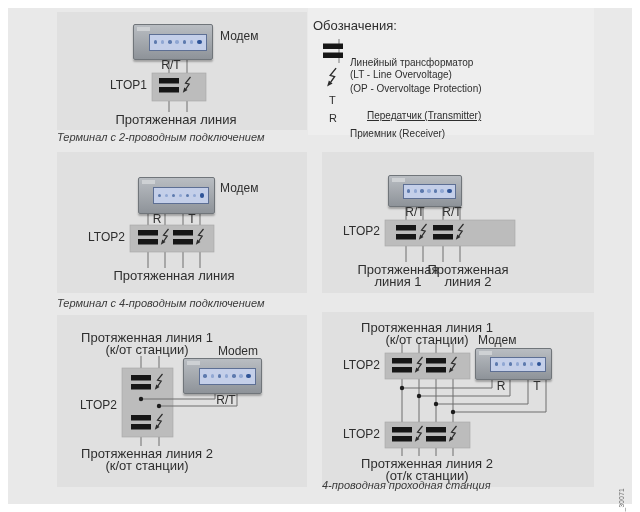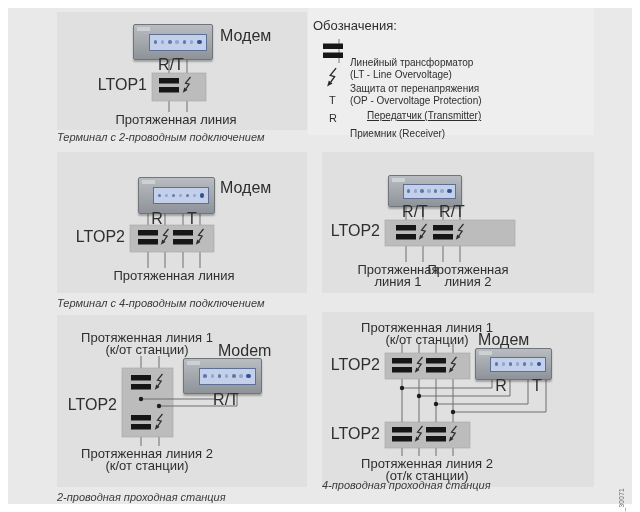--- a/index.html
+++ b/index.html
@@ -7,21 +7,21 @@
     width:640px;height:512px;position:relative;background:#ffffff;
     font-family:"Liberation Sans","DejaVu Sans",sans-serif;color:#2e2e2e;
     -webkit-font-smoothing:antialiased;overflow:hidden;
   }
   .stage{position:absolute;left:8px;top:8px;width:624px;height:496px;background:#e9e9e9;}
   .panel{position:absolute;background:#e0e0e0;}
   .legendbox{position:absolute;background:#eeeeee;}
   .t{position:absolute;font-size:13px;line-height:12px;white-space:nowrap;}
   .ctr{text-align:center;}
   .rgt{text-align:right;}
-  .dev{font-size:16px;}
+  .dev{font-size:12px;}
   .caption{position:absolute;font-style:italic;font-size:11px;color:#3a3a3a;white-space:nowrap;}
   .wires{position:absolute;left:0;top:0;}
   .modem{position:absolute;background:linear-gradient(#b9bdc2,#8e9399);border:1px solid #70757a;
          border-radius:2px;box-shadow:0 2px 2px rgba(0,0,0,.28);}
   .modem .chip{position:absolute;left:3px;top:2px;width:13px;height:4px;background:#ced1d4;}
   .modem .screen{position:absolute;left:19%;right:7%;top:25%;bottom:25%;background:#c4cfe9;
                  border:1px solid #5d6f94;display:flex;align-items:center;justify-content:space-evenly;}
   .modem .screen span{width:3.5px;height:3.5px;border-radius:50%;background:#5d7aae;}
   .modem .screen span:nth-child(2n){background:#90a7d3;}
   .modem .screen span:last-child{background:#2f5498;width:4.5px;height:4.5px;}
@@ -81,21 +81,20 @@
     </svg>
     <div class="legend-text" style="left:42px;top:33px;">
       <div>Линейный трансформатор</div>
       <div>(LT - Line Overvoltage)</div>
     </div>
     <svg style="position:absolute;left:17px;top:59px;" width="14" height="21" viewBox="0 0 12 18">
       <path d="M9.5 1 L4.5 7.2 L8.2 8.2 L4.9 12.9" fill="none" stroke="#2b2b2b" stroke-width="1.2"></path>
       <polygon points="1.8,16.8 6.5,14.1 3.3,11.6" fill="#2b2b2b"></polygon>
     </svg>
     <div class="legend-text" style="left:42px;top:59px;">
-      <div>Защита от перенапряжения</div>
       <div>(OP - Overvoltage Protection)</div>
     </div>
     <div class="legend-sym" style="left:21px;top:86px;">T</div>
     <div class="legend-text" style="left:59px;top:86px;text-decoration:underline;">Передатчик (Transmitter)</div>
     <div class="legend-sym" style="left:21px;top:104px;">R</div>
     <div class="legend-text" style="left:42px;top:104px;">Приемник (Receiver)</div>
   </div>
 
   <div class="panel" style="left:49px;top:144px;width:250px;height:141px;">
     <svg class="wires" width="250" height="141">
@@ -203,21 +202,20 @@
         </span>
     </div>
     <div class="t dev" style="left:161px;top:30px;">Modem</div>
     <div class="t dev ctr" style="left:146px;top:79px;width:46px;">R/T</div>
     <div class="t dev rgt" style="left:5px;top:84px;width:55px;">LTOP2</div>
     <div class="t ctr" style="left:15px;top:133px;width:150px;">
       <div>Протяженная линия 2</div>
       <div>(к/от станции)</div>
     </div>
   </div>
-  <div class="caption" style="left:49px;top:483px;">2-проводная проходная станция</div>
 
   <div class="panel" style="left:314px;top:304px;width:272px;height:175px;">
     <svg class="wires" width="272" height="175">
       <line x1="80" y1="31" x2="80" y2="144" stroke="#6f6f6f" stroke-width="1"></line>
       <line x1="97" y1="31" x2="97" y2="144" stroke="#6f6f6f" stroke-width="1"></line>
       <line x1="114" y1="31" x2="114" y2="144" stroke="#6f6f6f" stroke-width="1"></line>
       <line x1="131" y1="31" x2="131" y2="144" stroke="#6f6f6f" stroke-width="1"></line>
       <rect x="63" y="41" width="85" height="26" fill="#bcbcbc" stroke="#a6a6a6" stroke-width="0.6"></rect>
       <rect x="70" y="46" width="20" height="5.5" fill="#161616"></rect>
       <rect x="70" y="55" width="20" height="5.5" fill="#161616"></rect>

